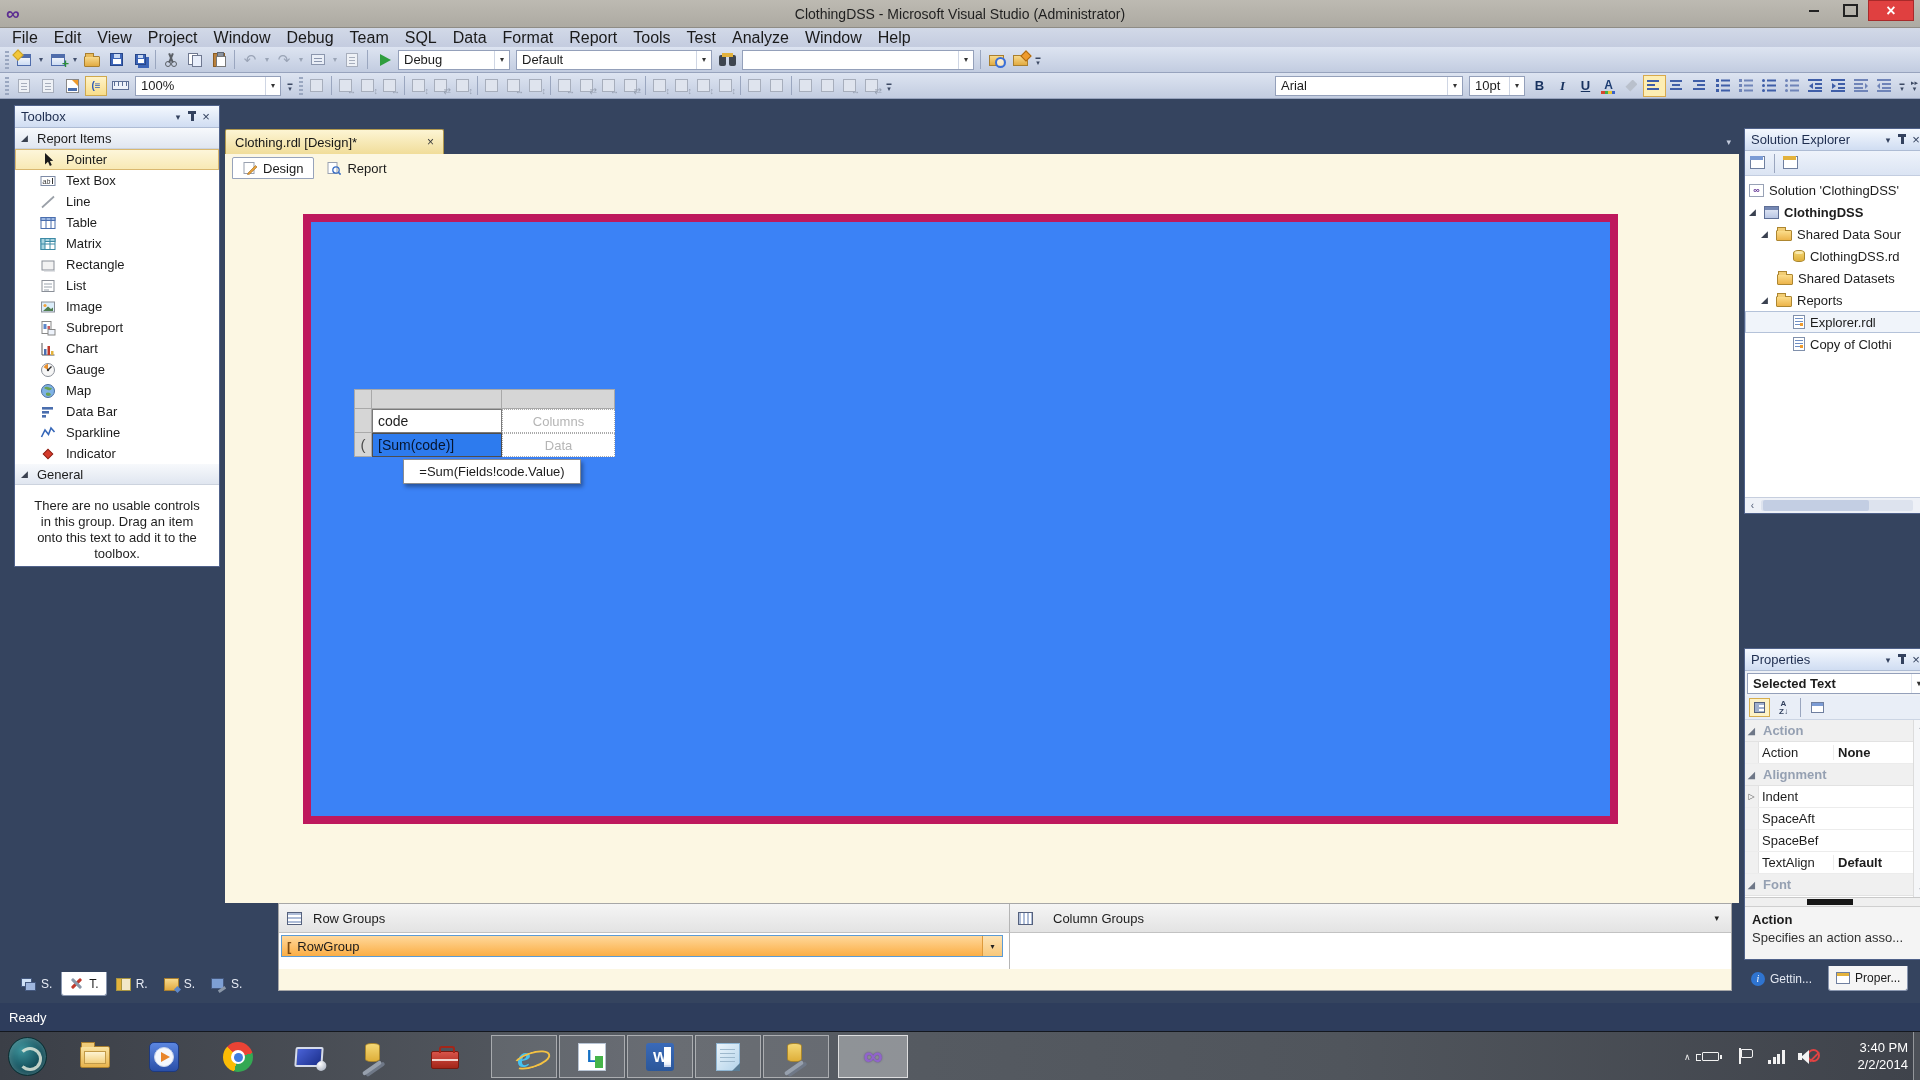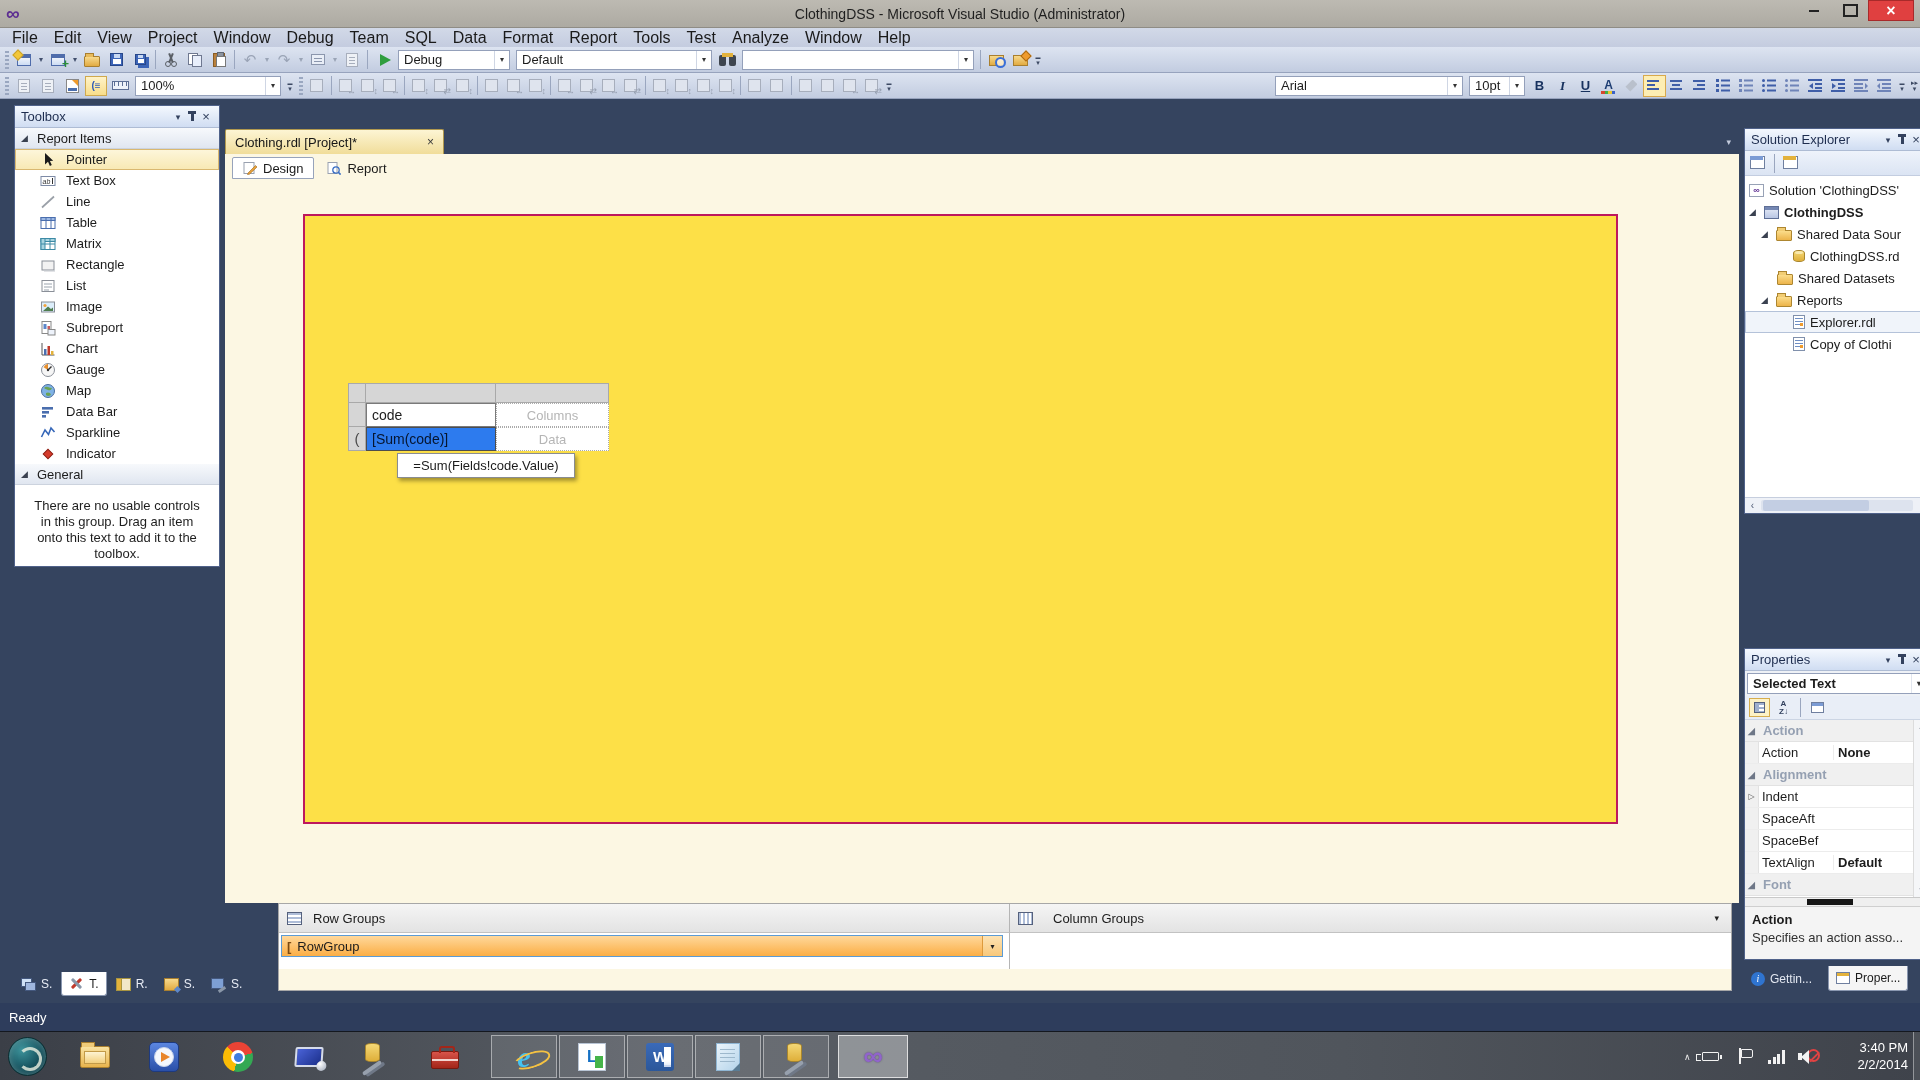--- a/index.html
+++ b/index.html
@@ -136,21 +136,21 @@
 .dtab{position:absolute;left:0;bottom:0;width:219px;height:25px;background:linear-gradient(#fdf5d4,#f1dd9a);border:1px solid #b1994f;border-bottom:none;border-radius:2px 2px 0 0;display:flex;align-items:center;gap:9px;padding:0 9px;font-size:13px;color:#161616}
 .dtab .dx{color:#3c3c3c;font-size:12px;margin-left:auto}
 .dtab .dx::before{content:"×"}
 .strip-dd{position:absolute;right:8px;top:9px;font-size:9px;color:#c3cbdd}
 .strip-dd::before{content:"▾"}
 
 .designer{position:absolute;left:213px;top:55px;width:1514px;height:749px;background:#fcf7e3}
 .dpbar{height:25px;display:flex;align-items:flex-end;gap:3px;padding-left:7px}
 .dptab{height:22px;display:flex;align-items:center;gap:6px;padding:0 10px;font-size:13px;color:#1b1b1b}
 .dptab.active{background:#fff;border:1px solid #97a3bb;border-radius:2px 2px 0 0}
-.page{position:absolute;left:78px;top:60px;width:1315px;height:610px;background:#fde047;border:2px solid #be185d}
+.page{position:absolute;left:78px;top:60px;width:1315px;height:610px;background:#3b82f6;border:8px solid #be185d}
 .matrix{position:absolute;left:43px;top:167px}
 .mrow{display:flex}
 .mh{background:#d6d6d6;border:1px solid #a9a9a9}
 .mcorner{width:18px;height:20px}
 .mch1{width:130px;height:20px;border-left:none}
 .mch2{width:113px;height:20px;border-left:none}
 .mrh{width:18px;height:24px;border-top:none;display:flex;align-items:center;justify-content:center;color:#4c4c4c;font-size:15px}
 .mcell{height:24px;display:flex;align-items:center;padding:0 5px;font-size:14px;background:#fff;border:1px solid #7a7a7a}
 .c1{width:130px}.c2{width:113px}
 .mcell.ph{justify-content:center;color:#b5b5b5;border:1px dotted #ababab;font-size:13px}
@@ -792,21 +792,21 @@
           <span>S.</span>
         </span>
       <span class="ltab">
           <span class="lticon lt-sq"></span>
           <span>S.</span>
         </span>
     </div>
 
     <div class="doctabs">
       <div class="dtab">
-        <span>Clothing.rdl [Project]*</span>
+        <span>Clothing.rdl [Design]*</span>
         <span class="dx"></span>
       </div>
       <span class="strip-dd"></span>
     </div>
 
     <div class="designer">
       <div class="dpbar">
         <span class="dptab active">
           <svg width="14" height="14" viewBox="0 0 14 14">
               <rect x="1" y="1.5" width="10" height="11" fill="#fff" stroke="#99a1b0"></rect>

